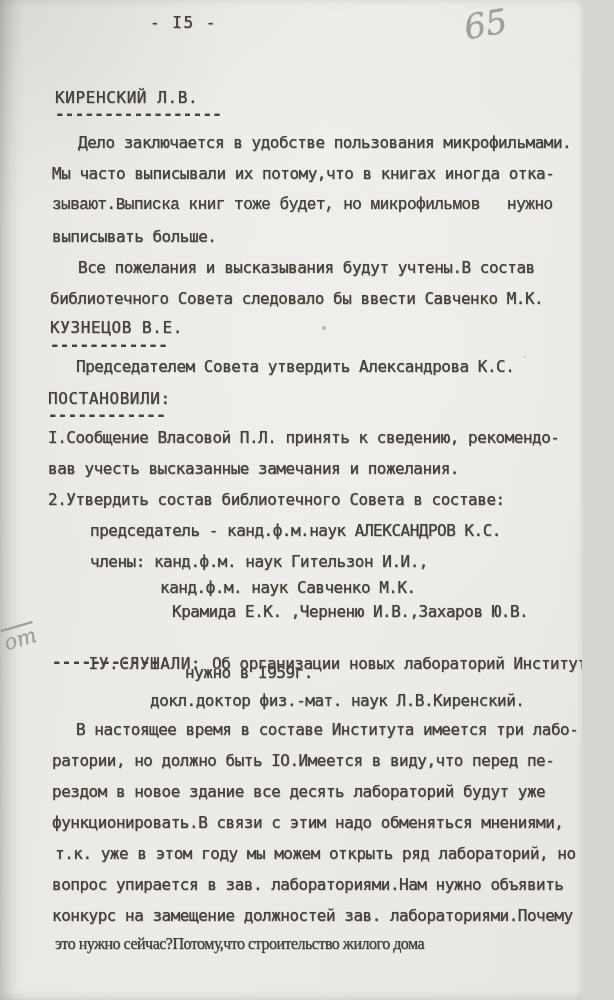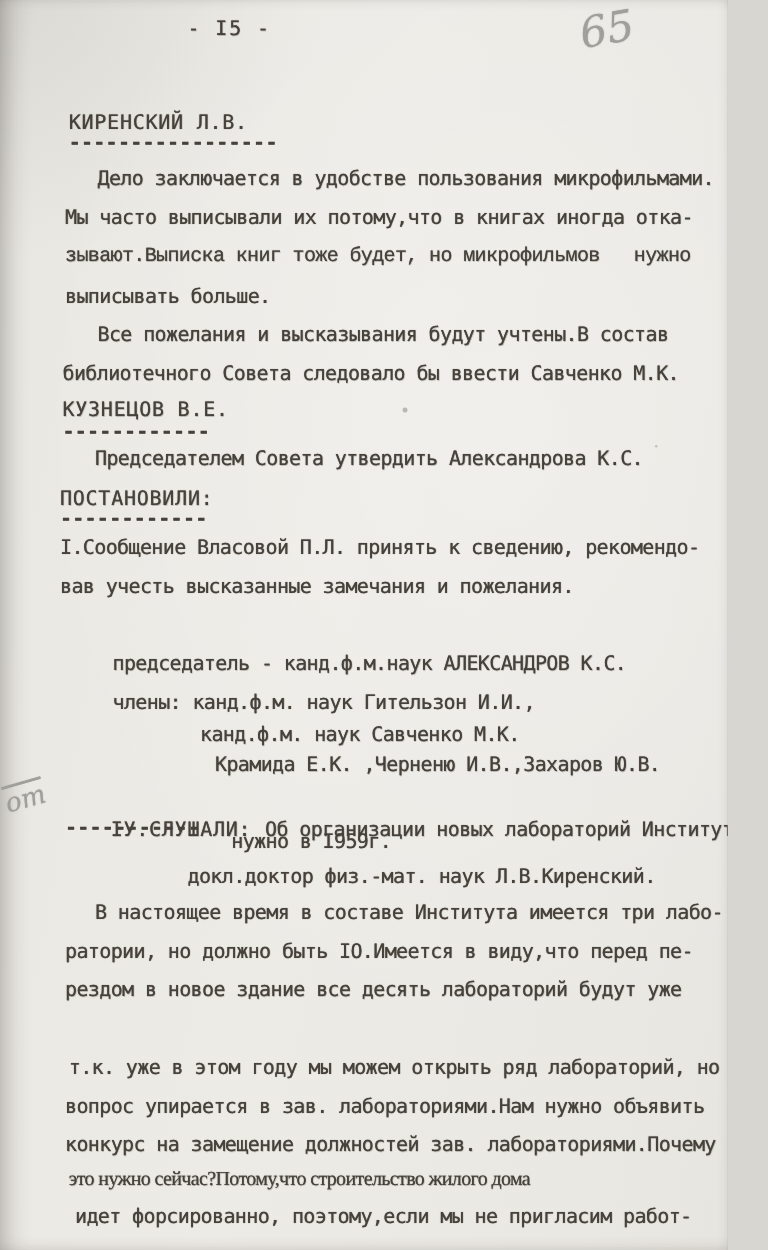--- a/index.html
+++ b/index.html
@@ -58,40 +58,41 @@
 
   <div class="ln head" style="top:318px;left:50px;">КУЗНЕЦОВ В.Е.</div>
   <div class="ln dash" style="top:335px;left:50px;">------------</div>
   <div class="ln" style="top:357px;left:76px;">Председателем Совета утвердить Александрова К.С.</div>
 
   <div class="ln head" style="top:389px;left:48px;">ПОСТАНОВИЛИ:</div>
   <div class="ln dash" style="top:405px;left:48px;">------------</div>
 
   <div class="ln" style="top:428px;left:48px;">I.Сообщение Власовой П.Л. принять к сведению, рекомендо-</div>
   <div class="ln" style="top:459px;left:48px;">вав учесть высказанные замечания и пожелания.</div>
+  <div class="ln" style="top:490px;left:48px;">2.Утвердить состав библиотечного Совета в составе:</div>
   <div class="ln" style="top:521px;left:90px;">председатель - канд.ф.м.наук АЛЕКСАНДРОВ К.С.</div>
   <div class="ln" style="top:552px;left:90px;">члены: канд.ф.м. наук Гительзон И.И.,</div>
   <div class="ln" style="top:578px;left:160px;">канд.ф.м. наук Савченко М.К.</div>
   <div class="ln" style="top:602px;left:172px;">Крамида Е.К. ,Черненю И.В.,Захаров Ю.В.</div>
 
   <div class="hw" style="top:627px;left:4px;font-size:21px;transform:rotate(-16deg);text-decoration:overline;">от</div>
 
   <div class="ln" style="top:635px;left:52px;">
     <span class="head">IУ.СЛУШАЛИ:</span><span style="margin-left:11px;">Об организации новых лабораторий Института</span>
   </div>
   <div class="ln dash" style="top:652px;left:52px;">-----------</div>
   <div class="ln" style="top:663px;left:185px;">нужно в I959г.</div>
   <div class="ln" style="top:691px;left:150px;">докл.доктор физ.-мат. наук Л.В.Киренский.</div>
 
   <div class="ln" style="top:720px;left:76px;">В настоящее время в составе Института имеется три лабо-</div>
   <div class="ln" style="top:751px;left:52px;text-align:center;">ратории, но должно быть IO.Имеется в виду,что перед пе-</div>
   <div class="ln" style="top:782px;left:52px;">рездом в новое здание все десять лабораторий будут уже</div>
+  <div class="ln" style="top:813px;left:52px;">функционировать.В связи с этим надо обменяться мнениями,</div>
   <div class="ln" style="top:844px;left:55px;">т.к. уже в этом году мы можем открыть ряд лабораторий, но</div>
   <div class="ln" style="top:875px;left:52px;">вопрос упирается в зав. лабораториями.Нам нужно объявить</div>
   <div class="ln" style="top:906px;left:52px;">конкурс на замещение должностей зав. лабораториями.Почему</div>
   <div class="ln" style="top:935px;left:55px;font-family:Liberation Serif, serif;">это нужно сейчас?Потому,что строительство жилого дома</div>
-  <div class="ln" style="top:963px;left:60px;">идет форсированно, поэтому,если мы не пригласим работ-</div>
 
   <div class="speck" style="top:326px;left:322px;width:4px;height:4px;opacity:0.55;"></div>
   <div class="speck" style="top:356px;left:524px;width:2px;height:2px;opacity:0.45;"></div>
   <div class="speck" style="top:700px;left:588px;width:3px;height:2px;opacity:0.35;"></div>
 
 </div>
 
 </body></html>

